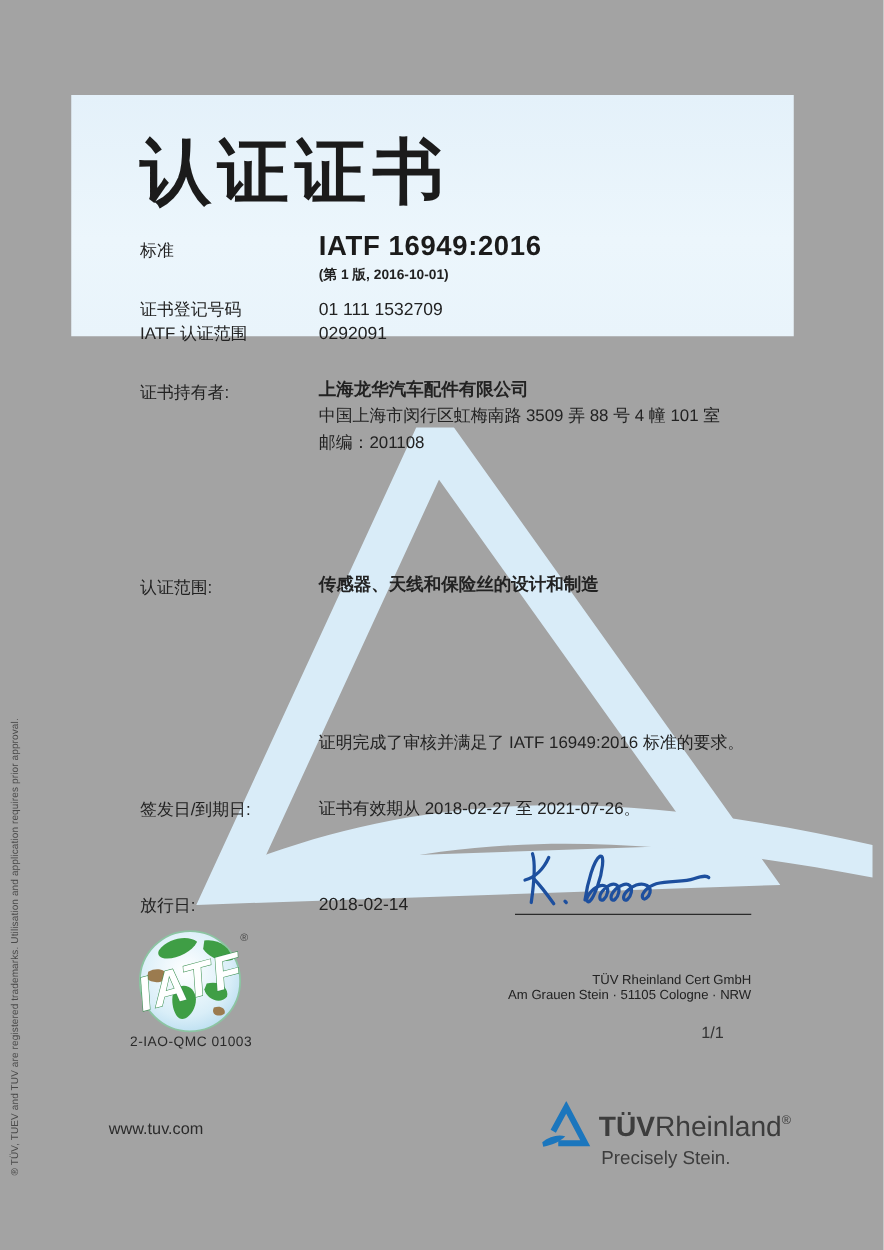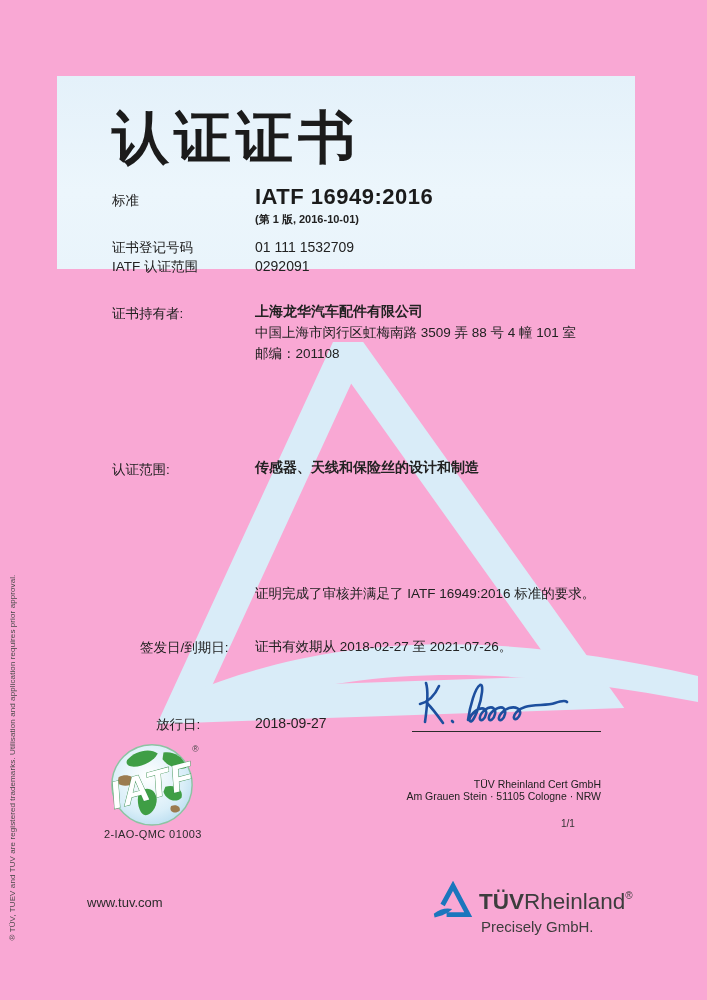--- a/index.html
+++ b/index.html
@@ -1,17 +1,17 @@
 <!DOCTYPE html>
 <html><head>
 <meta charset="utf-8">
 <style>
   html,body{margin:0;padding:0;background:#ffffff;}
   .page{
-    position:relative;width:707px;height:1000px;background:#f9a8d4;overflow:hidden;
+    position:relative;width:707px;height:1000px;background:#a3a3a3;overflow:hidden;
     font-family:"Liberation Sans","DejaVu Sans",sans-serif;color:#222222;
   }
   
   .side-note{
     position:absolute;left:-208px;top:753px;width:440px;text-align:center;
     transform:rotate(-90deg);font-size:8px;color:#4a4a4a;letter-spacing:.1px;white-space:nowrap;
   }
   
   .top-band{
     position:absolute;left:57px;top:76px;width:578px;height:193px;
@@ -30,32 +30,32 @@
   .std-edition{top:212px;font-size:11px;font-weight:700;}
   .reg-label{top:239px;}  .reg-value{top:239px;font-size:14px;}
   .iatf-label{top:258px;} .iatf-value{top:258px;font-size:14px;}
   .holder-label{top:305px;}
   .holder-name{top:303px;font-size:14px;font-weight:700;}
   .holder-addr{top:324px;}
   .holder-post{top:345px;}
   .scope-label{top:461px;}
   .scope-value{top:459px;font-size:14px;font-weight:700;}
   .statement{top:585px;}
-  .validity-label{top:639px;margin-left:28px;}
+  .validity-label{top:639px;}
   .validity-value{top:638px;}
-  .release-label{top:716px;margin-left:44px;}
+  .release-label{top:716px;}
   .release-value{top:715px;font-size:14px;}
   .signature{position:absolute;left:413px;top:676px;width:160px;height:58px;}
   .sig-line{position:absolute;left:412px;top:731px;width:189px;border-top:1.5px solid #2b2b2b;}
   .sig-org,.sig-addr{position:absolute;left:402px;width:199px;text-align:right;font-size:10.5px;color:#222;margin-top:44px;}
   .sig-org{top:734px;}
   .sig-addr{top:746px;}
   .iatf-globe{position:absolute;left:104px;top:741px;width:96px;height:86px;}
   .iatf-code{position:absolute;left:104px;top:828px;font-size:11px;letter-spacing:.4px;color:#2b2b2b;}
-  .page-num{position:absolute;left:561px;top:818px;font-size:10px;color:#333;}
+  .page-num{position:absolute;left:561px;top:818px;font-size:13px;color:#333;}
   .website{position:absolute;left:87px;top:895px;font-size:13px;color:#2b2b2b;}
   .brand-triangle{position:absolute;left:433px;top:881px;width:40px;height:40px;}
   .brand-text{position:absolute;left:479px;top:889px;font-size:22.5px;color:#3d3d3d;white-space:nowrap;}
   .brand-text .tuv{font-weight:800;}
   .brand-text .reg{font-size:10px;vertical-align:10px;color:#3d3d3d;}
   .brand-tagline{position:absolute;left:481px;top:918px;font-size:15px;color:#3d3d3d;}
 </style>
 </head>
 <body>
 
@@ -89,21 +89,21 @@
 
   <span class="lbl scope-label">认证范围:</span>
   <span class="val scope-value">传感器、天线和保险丝的设计和制造</span>
 
   <span class="val statement">证明完成了审核并满足了 IATF 16949:2016 标准的要求。</span>
 
   <span class="lbl validity-label">签发日/到期日:</span>
   <span class="val validity-value">证书有效期从 2018-02-27 至 2021-07-26。</span>
 
   <span class="lbl release-label">放行日:</span>
-  <span class="val release-value">2018-09-27</span>
+  <span class="val release-value">2018-02-14</span>
 
   <svg class="signature" viewBox="0 0 160 58" aria-hidden="true">
     <g fill="none" stroke="#1d4f9e" stroke-width="2.6" stroke-linecap="round">
       <path d="M12 46 C14 32 16 16 13 7"></path>
       <path d="M7 28 C15 26 22 19 26 10"></path>
       <path d="M14 27 C20 33 25 40 30 47"></path>
       <path d="M39 45 l1 1"></path>
       <path d="M55 44 C57 30 62 12 67 9 C71 7 69 22 65 33 C62 41 59 47 57 45 C55 43 60 35 66 33 C71 31 74 34 73 38 C72 43 68 46 67 43 C66 40 70 34 75 32 C80 30 83 33 82 38 C81 43 77 46 76 43 C75 40 79 34 85 32 C90 30 93 33 92 38 C91 43 87 46 86 43 C85 40 90 34 96 32 C103 30 108 33 107 38 C106 42 102 45 101 42 C100 39 105 33 112 31 C122 28 134 30 142 27 C148 25 152 24 154 26"></path>
     </g>
   </svg>
@@ -135,15 +135,15 @@
 
   <span class="website">www.tuv.com</span>
 
   <svg class="brand-triangle" viewBox="0 0 100 100" aria-hidden="true">
     <path d="M24 60 L50 12 L88 84 L34 84" fill="none" stroke="#1b76bd" stroke-width="12" stroke-linejoin="miter"></path>
     <path d="M2 82 C16 70 34 66 48 70 C40 79 22 88 4 91 Z" fill="#1b76bd"></path>
   </svg>
   <div class="brand-text">
     <span class="tuv">TÜV</span><span>Rheinland</span><span class="reg">®</span>
   </div>
-  <span class="brand-tagline">Precisely GmbH.</span>
+  <span class="brand-tagline">Precisely Stein.</span>
 
 </div>
 
 </body></html>

